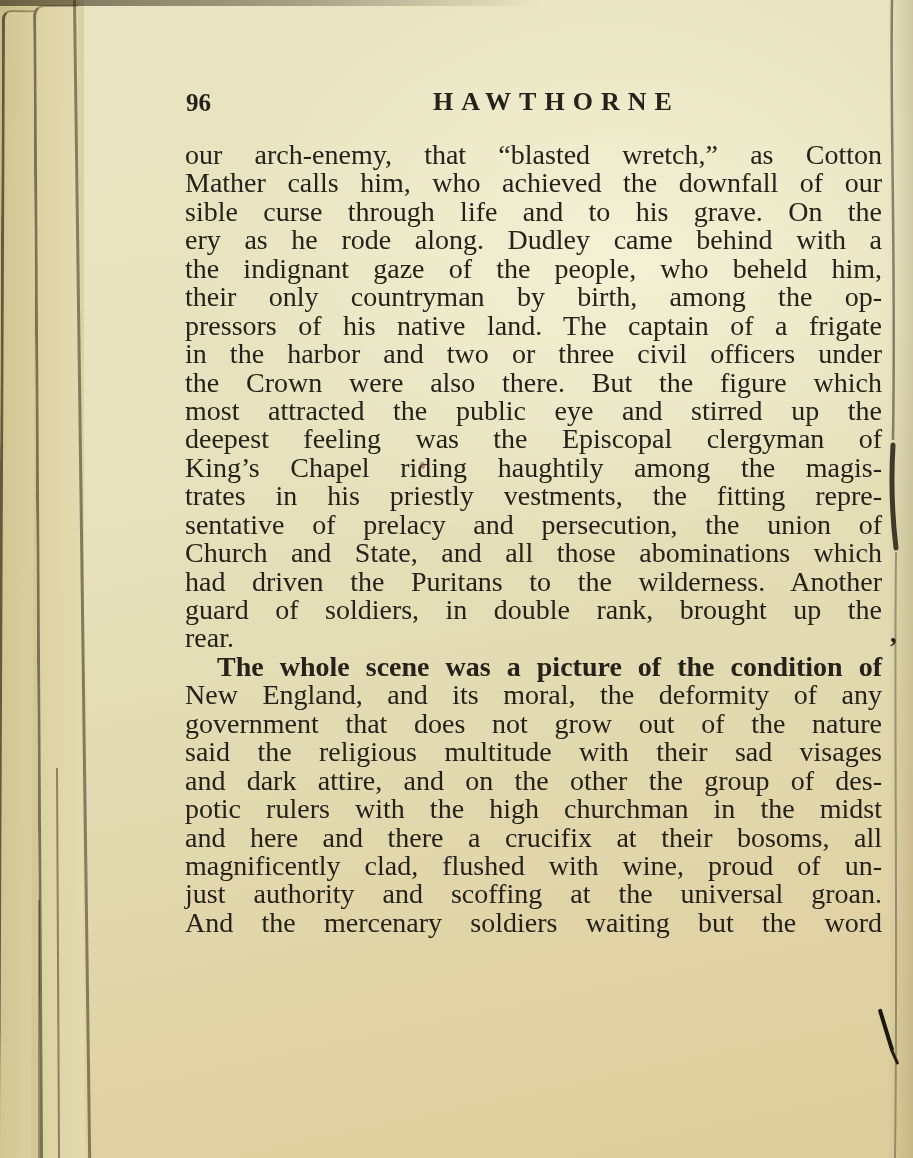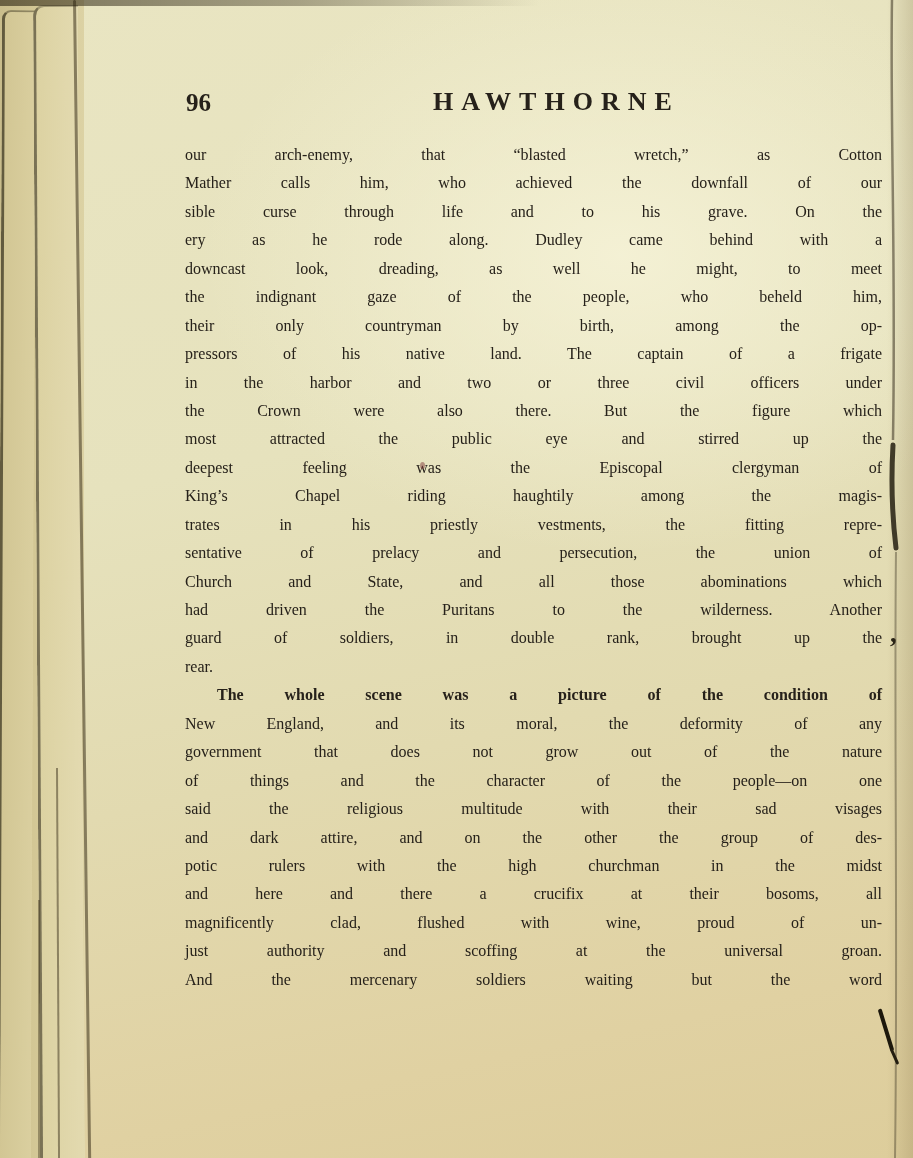--- a/index.html
+++ b/index.html
@@ -70,21 +70,21 @@
     font-size: 25px; font-weight: bold; color: #26211a;
   }
   .running-head {
     position: absolute; left: 433px; top: 0;
     font-size: 26px; font-weight: bold; letter-spacing: 8px; color: #26211a;
     white-space: nowrap;
     text-align: center;
   }
   .body-text {
     position: absolute; left: 185px; top: 141px; width: 697px;
-    font-size: 16px; color: #26211a;
+    font-size: 28px; color: #26211a;
   }
   .line {
     height: 28.45px; line-height: 28.45px;
     text-align: justify; text-align-last: justify;
     white-space: nowrap; 
   }
   .line { white-space: normal; }
   .line.flush { text-align-last: left; }
   .line.indent { text-indent: 32px; font-weight: bold; }
 
@@ -131,39 +131,37 @@
   <div class="header">
     <span class="page-number">96</span>
     <span class="running-head">HAWTHORNE</span>
   </div>
 
   <div class="body-text" id="text-body">
       <div class="line">our arch-enemy, that “blasted wretch,” as Cotton</div>
       <div class="line">Mather calls him, who achieved the downfall of our</div>
       <div class="line">sible curse through life and to his grave. On the</div>
       <div class="line">ery as he rode along. Dudley came behind with a</div>
-      <div class="line">downcast look, dreading, as well he might, to meet</div>
       <div class="line">the indignant gaze of the people, who beheld him,</div>
       <div class="line">their only countryman by birth, among the op-</div>
       <div class="line">pressors of his native land. The captain of a frigate</div>
       <div class="line">in the harbor and two or three civil officers under</div>
       <div class="line">the Crown were also there. But the figure which</div>
       <div class="line">most attracted the public eye and stirred up the</div>
       <div class="line">deepest feeling was the Episcopal clergyman of</div>
       <div class="line">King’s Chapel riding haughtily among the magis-</div>
       <div class="line">trates in his priestly vestments, the fitting repre-</div>
       <div class="line">sentative of prelacy and persecution, the union of</div>
       <div class="line">Church and State, and all those abominations which</div>
       <div class="line">had driven the Puritans to the wilderness. Another</div>
       <div class="line">guard of soldiers, in double rank, brought up the</div>
       <div class="line flush">rear.</div>
       <div class="line indent">The whole scene was a picture of the condition of</div>
       <div class="line">New England, and its moral, the deformity of any</div>
       <div class="line">government that does not grow out of the nature</div>
-      <div class="line">of things and the character of the people—on one</div>
       <div class="line">said the religious multitude with their sad visages</div>
       <div class="line">and dark attire, and on the other the group of des-</div>
       <div class="line">potic rulers with the high churchman in the midst</div>
       <div class="line">and here and there a crucifix at their bosoms, all</div>
       <div class="line">magnificently clad, flushed with wine, proud of un-</div>
       <div class="line">just authority and scoffing at the universal groan.</div>
       <div class="line">And the mercenary soldiers waiting but the word</div>
     </div>
 
   <div class="pen-stroke-1"></div>

